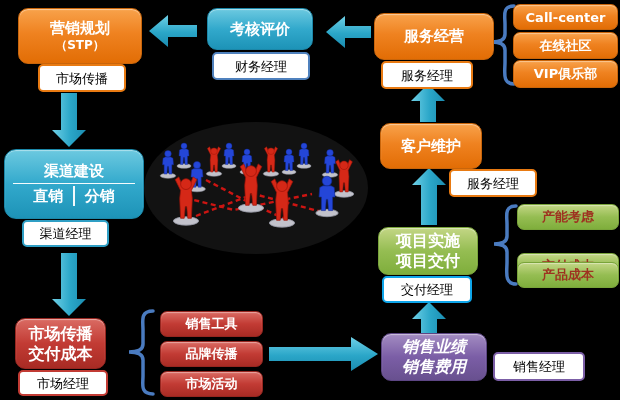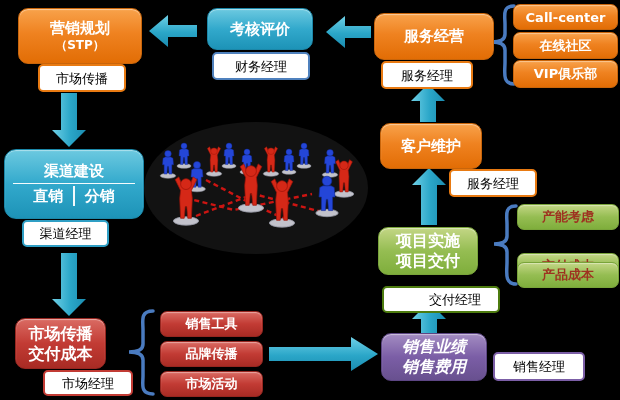--- a/index.html
+++ b/index.html
@@ -126,21 +126,21 @@
 
   <div class="box orange-grad" style="left:380px;top:123px;width:100px;height:44px;">
     <div class="t15">客户维护</div>
   </div>
   <div class="pill" style="left:449px;top:169px;width:84px;height:24px;border:2px solid #e87a12;">服务经理</div>
 
   <div class="box green-grad" style="left:378px;top:227px;width:98px;height:46px;">
     <div class="t14">项目实施</div>
     <div class="t14">项目交付</div>
   </div>
-  <div class="pill" style="left:382px;top:286px;width:86px;height:23px;border:2px solid #4d7c0f;padding-left:28px;">交付经理</div>
+  <div class="pill" style="left:382px;top:276px;width:86px;height:23px;border:2px solid #0ea5e9;">交付经理</div>
 
   <div class="item green-grad green-item" style="left:517px;top:204px;width:100px;height:24px;">产能考虑</div>
   <div class="item green-grad green-item" style="left:517px;top:233px;width:100px;height:24px;margin-top:20px;">交付成本</div>
   <div class="item green-grad green-item" style="left:517px;top:262px;width:100px;height:24px;">产品成本</div>
 
   <div class="box purple-grad" style="left:381px;top:333px;width:104px;height:46px;">
     <div class="t14">销售业绩</div>
     <div class="t14">销售费用</div>
   </div>
   <div class="pill" style="left:493px;top:352px;width:88px;height:25px;border:2px solid #7b5ea6;">销售经理</div>
@@ -153,19 +153,19 @@
       <span class="vsep"></span>
       <span>分销</span>
     </div>
   </div>
   <div class="pill" style="left:22px;top:220px;width:83px;height:23px;border:2px solid #2f9fc5;">渠道经理</div>
 
   <div class="box red-grad" style="left:15px;top:318px;width:89px;height:49px;">
     <div class="t14">市场传播</div>
     <div class="t14">交付成本</div>
   </div>
-  <div class="pill" style="left:18px;top:370px;width:86px;height:22px;border:2px solid #c23b34;margin-left:25px;">市场经理</div>
+  <div class="pill" style="left:18px;top:370px;width:86px;height:22px;border:2px solid #c23b34;">市场经理</div>
 
   <div class="item red-grad" style="left:160px;top:341px;width:101px;height:24px;">品牌传播</div>
   <div class="item red-grad" style="left:160px;top:311px;width:101px;height:24px;">销售工具</div>
   <div class="item red-grad" style="left:160px;top:371px;width:101px;height:24px;">市场活动</div>
 
 </div>
 
 </body></html>

